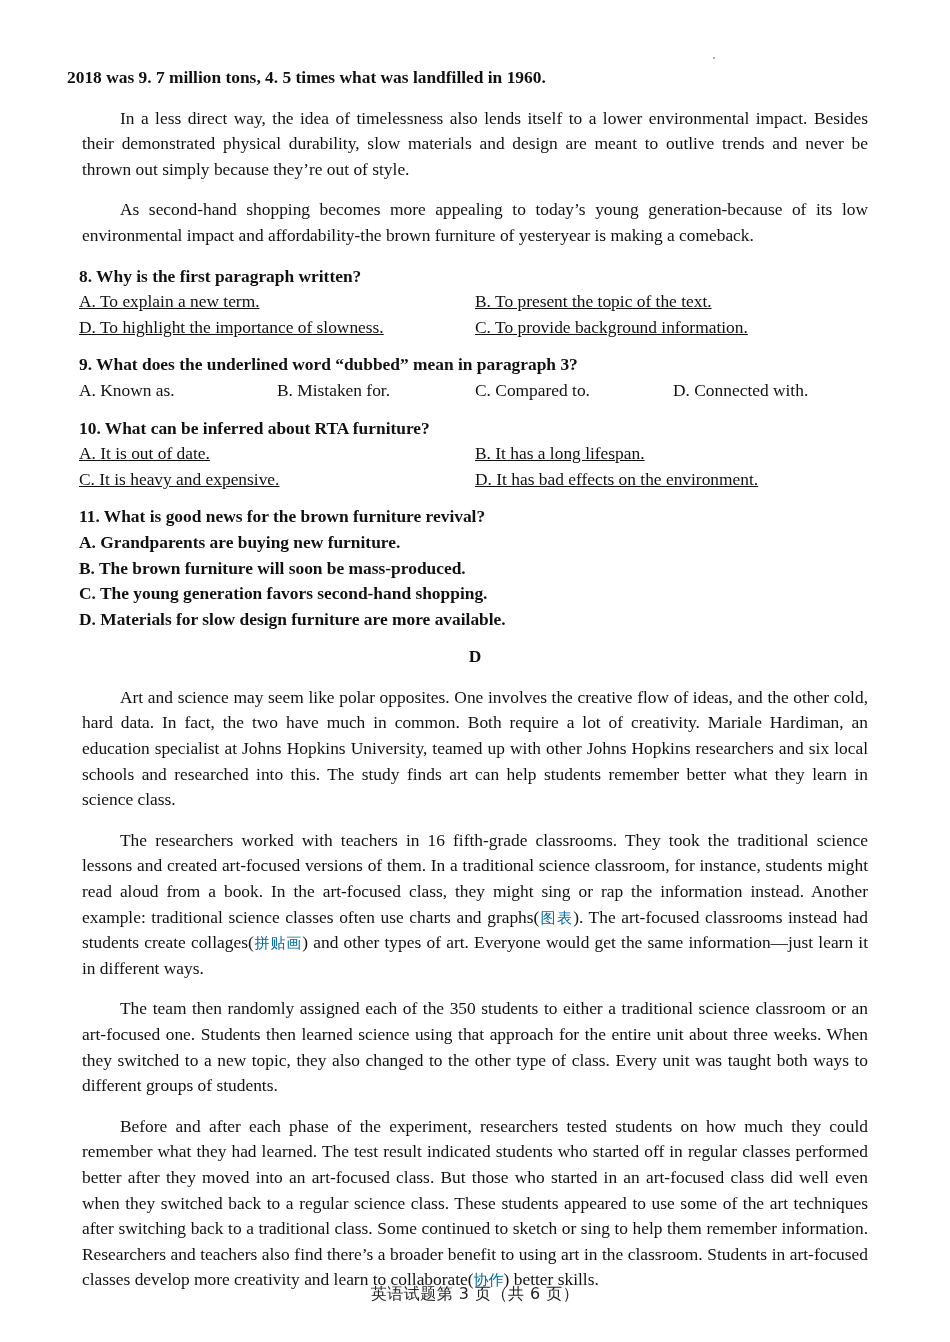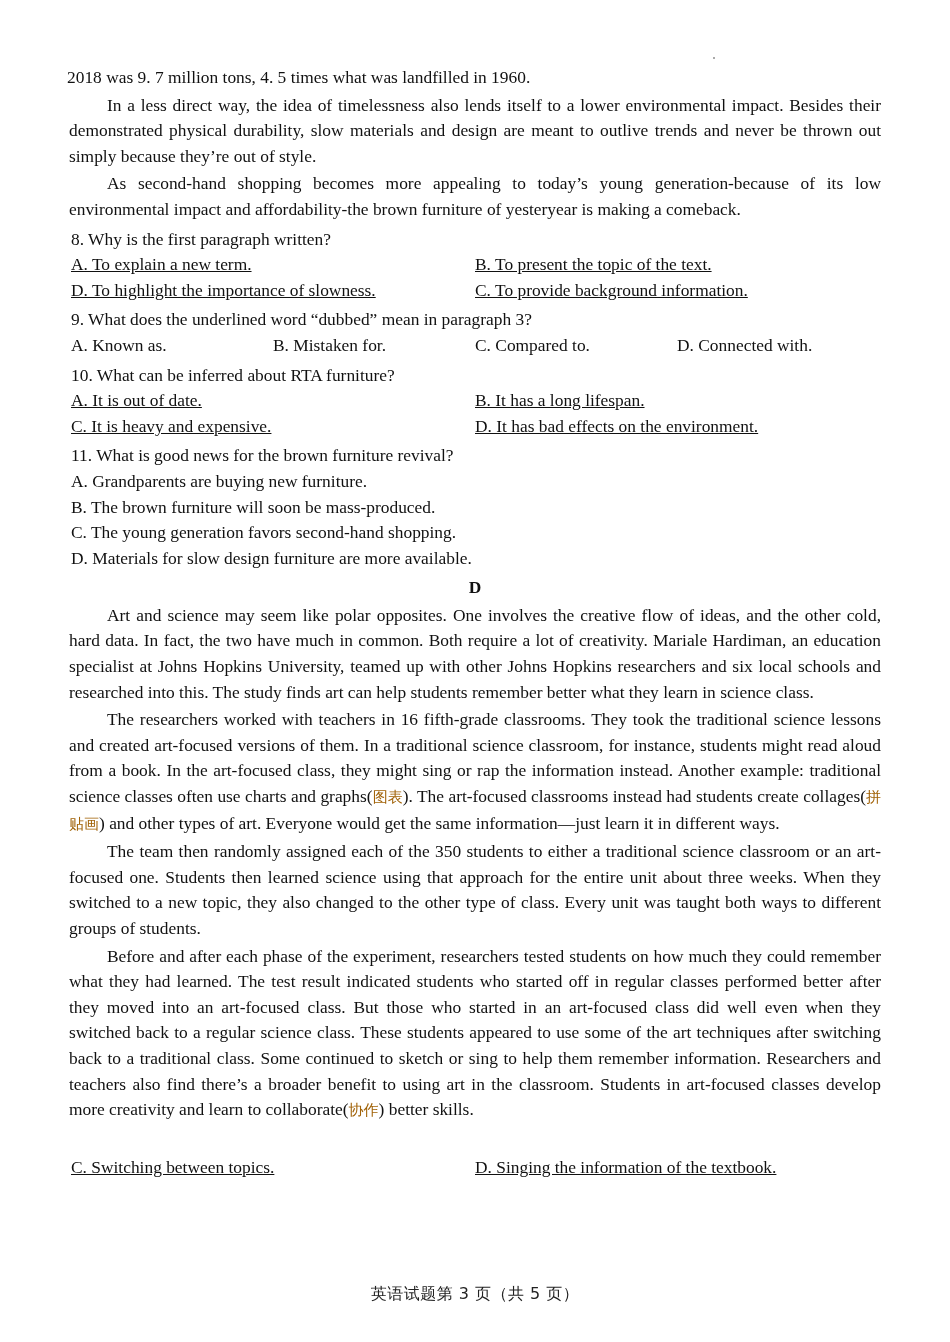--- a/index.html
+++ b/index.html
@@ -2,31 +2,31 @@
 <html><head>
 <meta charset="utf-8">
 <style>
   html, body { margin: 0; padding: 0; background: #ffffff; }
   body { width: 950px; height: 1342px; position: relative; overflow: hidden; }
   .page {
     position: absolute; left: 67px; top: 65px; width: 816px;
     font-family: "Liberation Serif", "DejaVu Serif", serif;
     font-size: 17.4px; line-height: 25.6px; color: #111111;
   }
-  .line { white-space: nowrap; height: 25.6px; }
-  .para { text-align: justify; text-indent: 38px; margin: 2px; }
-  .q { margin: 4px; }
+  .line { white-space: nowrap; height: 25.6px; font-weight: bold; }
+  .para { text-align: justify; text-indent: 38px; margin: 15px; }
+  .q { margin: 12px; }
   .opts2 { display: flex; }
   .opts2 .opt { width: 406px; white-space: nowrap; text-decoration: underline; }
   .opts4 { display: flex; justify-content: space-between; }
   .opts4 .opt { width: 203px; white-space: nowrap; }
   .opt-full { white-space: nowrap; }
   .section-heading { text-align: center; font-weight: bold; }
   .gap { height: 25.6px; }
-  .cjk { font-family: Liberation Serif, serif; font-size: 15px; color: #a16207; }
+  .cjk { font-family: Liberation Sans, sans-serif; font-size: 15px; color: #0369a1; }
   .footer {
     position: absolute; left: 0; width: 950px; top: 1284px; text-align: center;
     font-family: "DejaVu Sans", sans-serif; font-size: 16px; color: #222; letter-spacing: 0.5px;
   }
   .speck { position: absolute; left: 713px; top: 57px; width: 2px; height: 2px; background: #aaa; }
 </style>
 </head>
 <body>
 
 <div class="speck"></div>
@@ -91,13 +91,13 @@
     <div class="opts2">
     </div>
     <div class="opts2">
       <span class="opt">C. Switching between topics.</span>
       <span class="opt">D. Singing the information of the textbook.</span>
     </div>
   </div>
 
 </div>
 
-<div class="footer">英语试题第 3 页（共 5 页）</div>
+<div class="footer">英语试题第 3 页（共 6 页）</div>
 
 </body></html>

